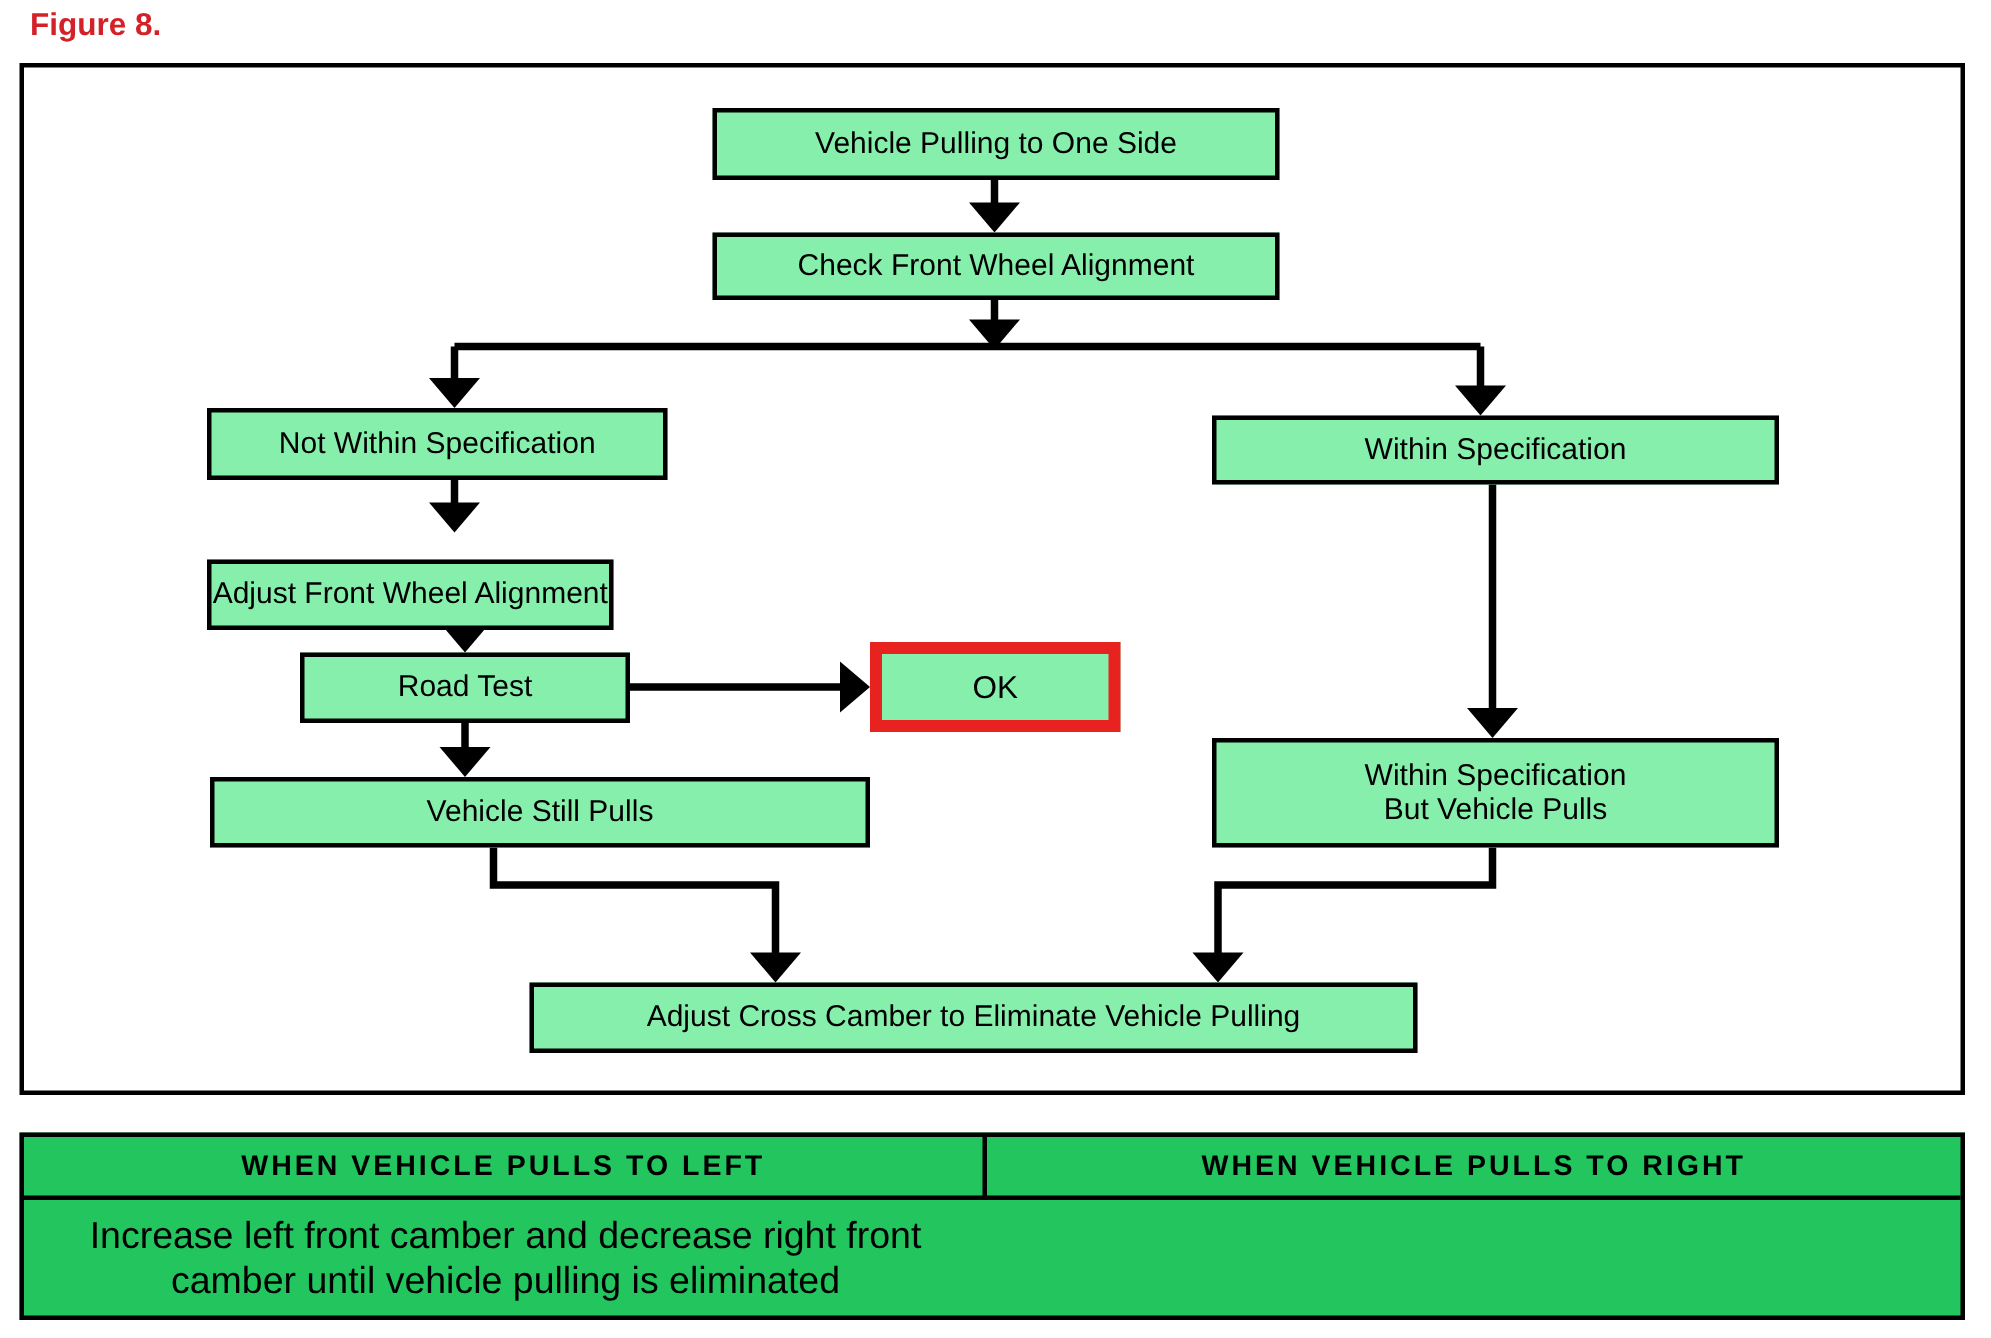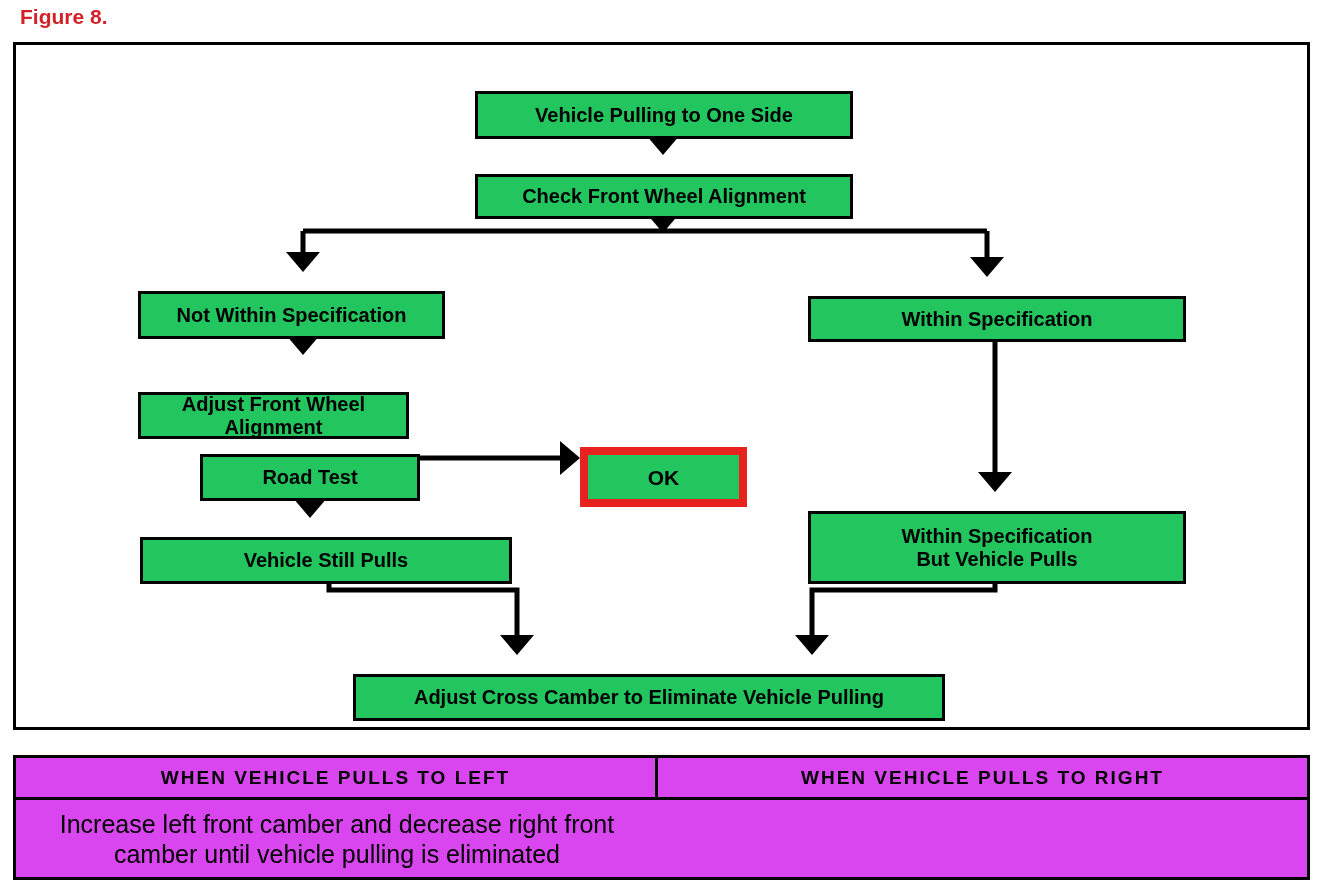--- a/index.html
+++ b/index.html
@@ -13,29 +13,29 @@
     font-size:21px;font-weight:bold;color:#d32127;
   }
   .flow-container{
     position:absolute;left:13px;top:42px;
     width:1291px;height:682px;
     border:3px solid #000;background:#fff;
   }
   .connectors{position:absolute;left:0;top:0;width:1291px;height:682px;}
   .fbox{
     position:absolute;box-sizing:border-box;
-    border:3px solid #000;background:#22c55e;
+    border:3px solid #000;background:#86efac;
     display:flex;align-items:center;justify-content:center;
-    text-align:center;font-weight:bold;font-size:20px;line-height:23px;margin-top:19px;
+    text-align:center;font-weight:normal;font-size:20px;line-height:23px;
   }
   .fbox.ok-box{border:8px solid #e8231f;font-size:21px;}
   .table-wrap{
     position:absolute;left:13px;top:755px;
     width:1297px;height:125px;box-sizing:border-box;
-    border:3px solid #000;background:#d946ef;
+    border:3px solid #000;background:#22c55e;
     display:grid;grid-template-columns:642px 1fr;grid-template-rows:42px 1fr;
   }
   .t-cell{
     display:flex;align-items:center;justify-content:center;
     text-align:center;box-sizing:border-box;
   }
   .t-head{
     font-weight:bold;font-size:19px;letter-spacing:2px;
     border-bottom:3px solid #000;
   }
@@ -84,21 +84,21 @@
   <div class="fbox" style="left:459px;top:110px;width:378px;height:45px;">Check Front Wheel Alignment</div>
 
   <div class="fbox" style="left:122px;top:227px;width:307px;height:48px;">Not Within Specification</div>
 
   <div class="fbox" style="left:122px;top:328px;width:271px;height:47px;">Adjust Front Wheel Alignment</div>
 
   <div class="fbox" style="left:184px;top:390px;width:220px;height:47px;">Road Test</div>
 
   <div class="fbox ok-box" style="left:564px;top:383px;width:167px;height:60px;">OK</div>
 
-  <div class="fbox" style="left:124px;top:473px;width:372px;height:47px;">Vehicle Still Pulls</div>
+  <div class="fbox" style="left:124px;top:473px;width:440px;height:47px;">Vehicle Still Pulls</div>
 
   <div class="fbox" style="left:792px;top:232px;width:378px;height:46px;">Within Specification</div>
 
   <div class="fbox" style="left:792px;top:447px;width:378px;height:73px;flex-direction:column;">
     <span>Within Specification</span>
     <span>But Vehicle Pulls</span>
   </div>
 
   <div class="fbox" style="left:337px;top:610px;width:592px;height:47px;">Adjust Cross Camber to Eliminate Vehicle Pulling</div>
 

